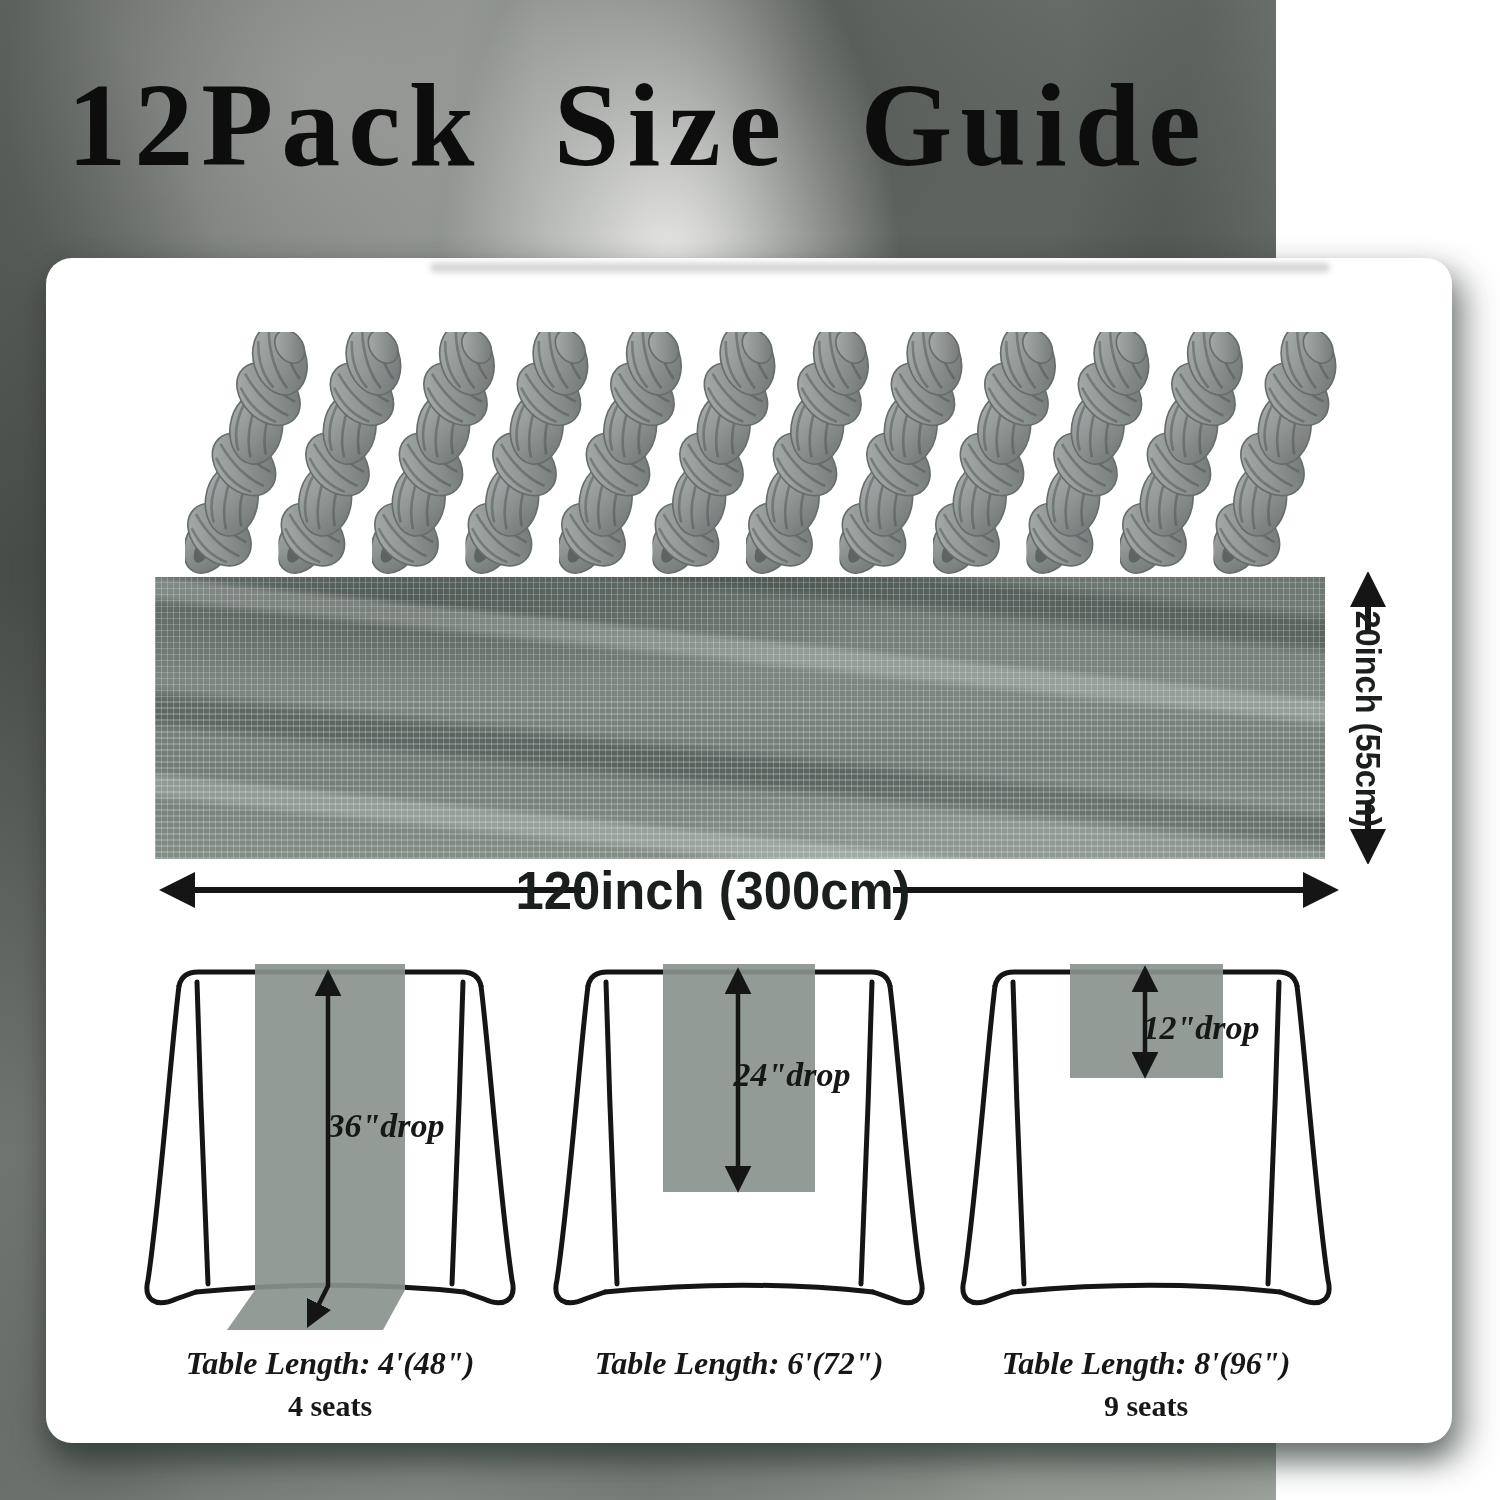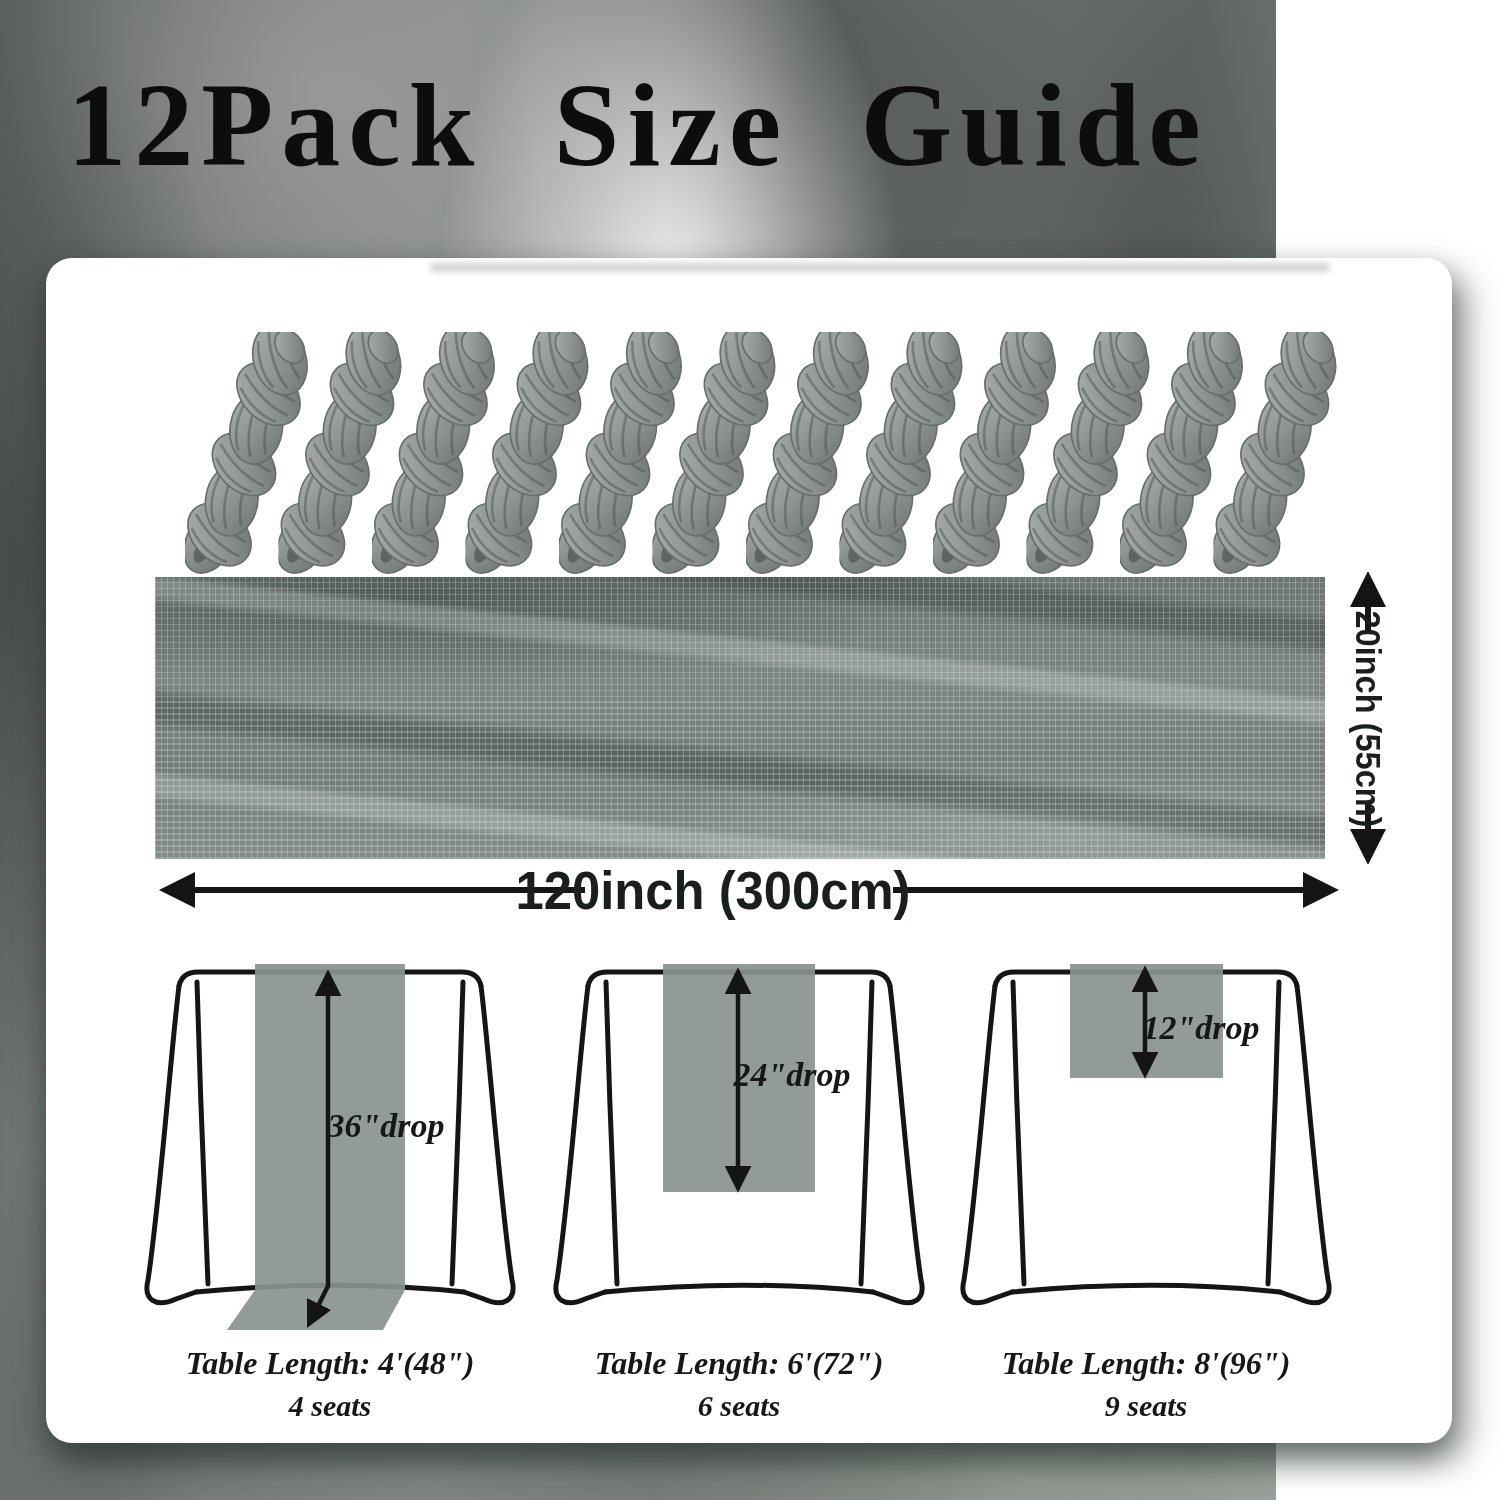--- a/index.html
+++ b/index.html
@@ -74,21 +74,21 @@
   .d1 .drop-label{left:266px;top:176px;}
   .d2 .drop-label{left:263px;top:125px;}
   .d3 .drop-label{left:265px;top:78px;}
   .table-caption{
     position:absolute;top:1088px;width:420px;text-align:center;color:#151816;
   }
   .caption-1{left:74px;}
   .caption-2{left:483px;}
   .caption-3{left:890px;}
   .table-caption .len{font-style:italic;font-weight:bold;font-size:32px;line-height:34px;}
-  .table-caption .seats{font-style:italic;font-weight:bold;font-size:30px;line-height:32px;margin-top:10px;}
+  .table-caption .seats{font-weight:bold;font-size:30px;line-height:32px;margin-top:10px;}
   .outline{fill:none;stroke:var(--outline_black,#151515);stroke-width:5;stroke-linecap:round;}
   .runner-shape{fill:var(--runner_overlay,#8a938d);fill-opacity:.92;}
   .dim-line{fill:none;stroke:var(--outline_black,#151515);stroke-width:6;}
   .drop-arrow{fill:none;stroke:var(--outline_black,#151515);stroke-width:4.5;}
   .hidden-defs{position:absolute;width:0;height:0;overflow:hidden;}
 </style>
 </head>
 <body>
 
 <div class="stage">
@@ -197,20 +197,19 @@
       </svg>
       <div class="drop-label">12"drop</div>
     </div>
 
     <div class="table-caption caption-1">
       <div class="len">Table Length: 4'(48")</div>
       <div class="seats">4 seats</div>
     </div>
     <div class="table-caption caption-2">
       <div class="len">Table Length: 6'(72")</div>
-      <div class="seats">6 seats</div>
     </div>
     <div class="table-caption caption-3">
       <div class="len">Table Length: 8'(96")</div>
       <div class="seats">9 seats</div>
     </div>
   </div>
 </div>
 
 </body></html>

